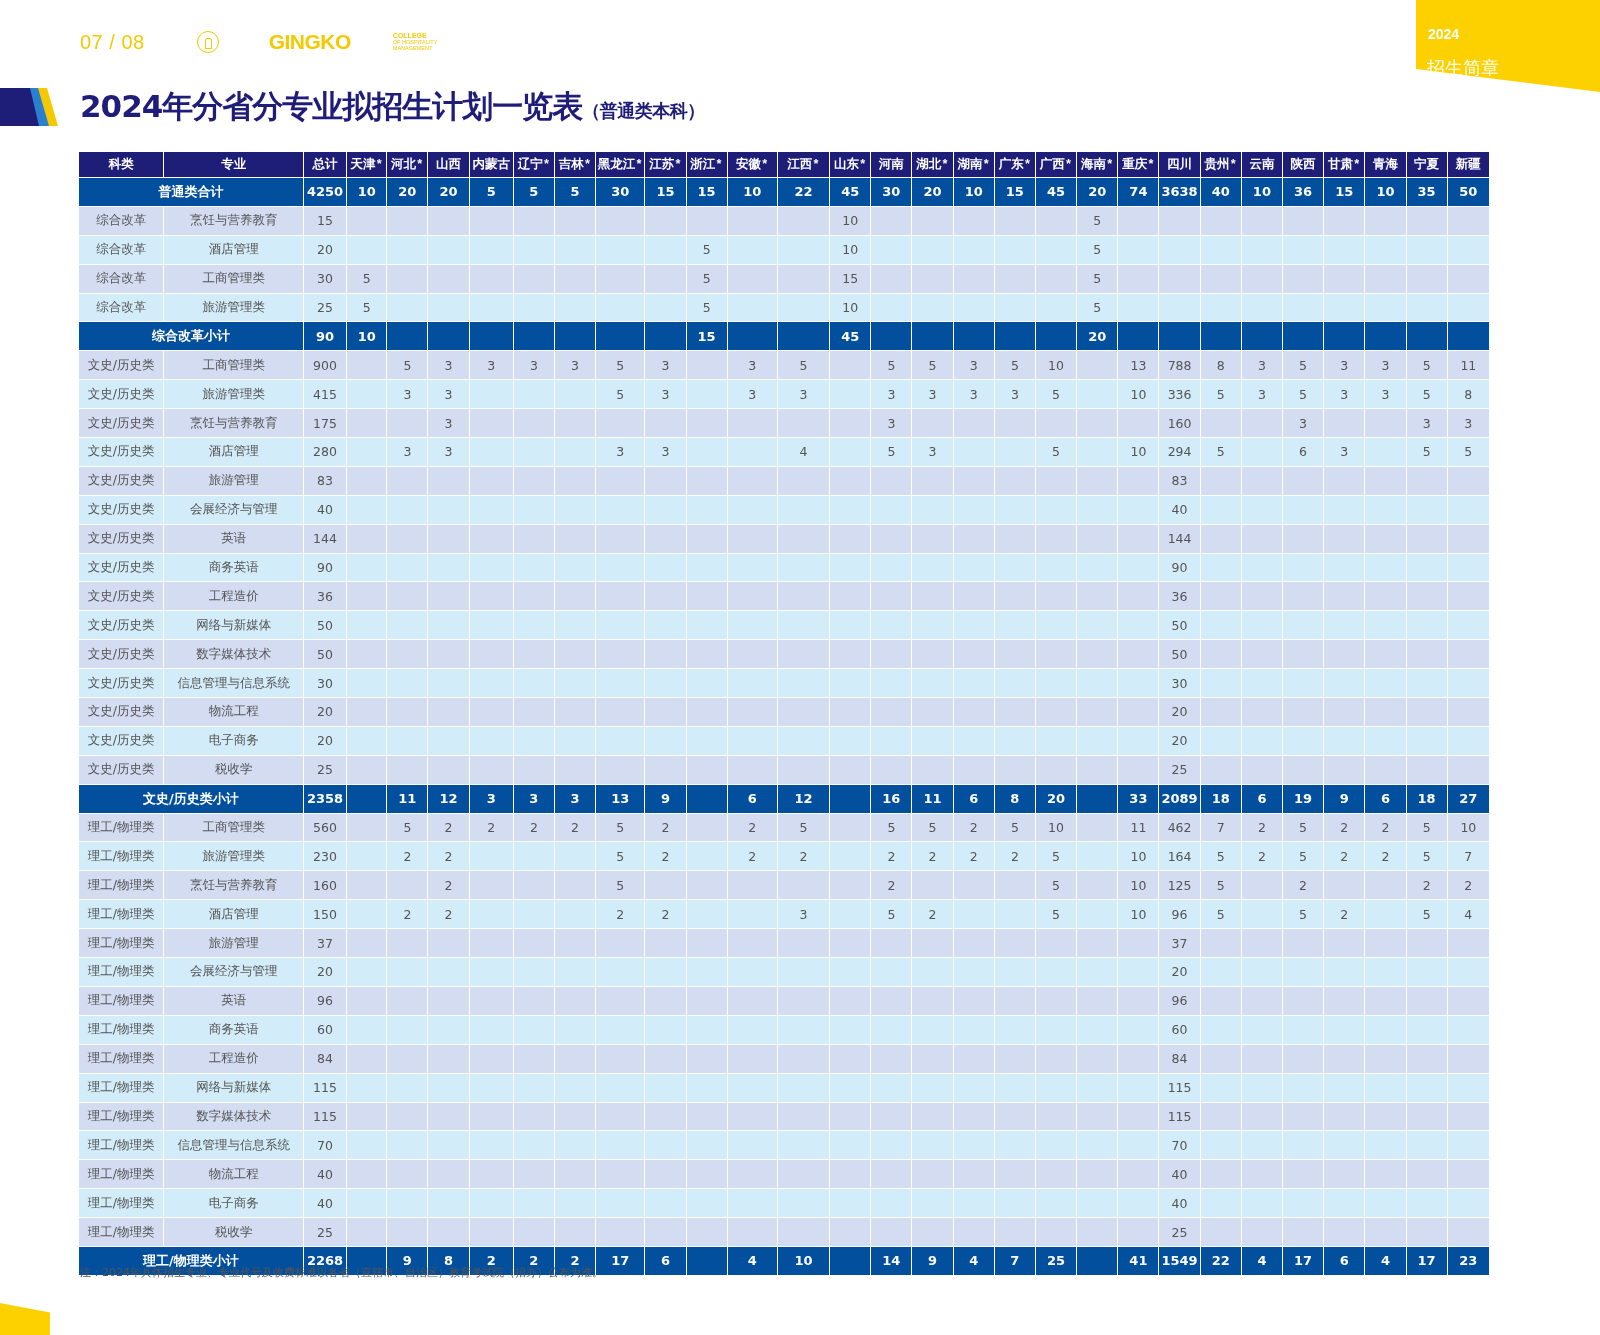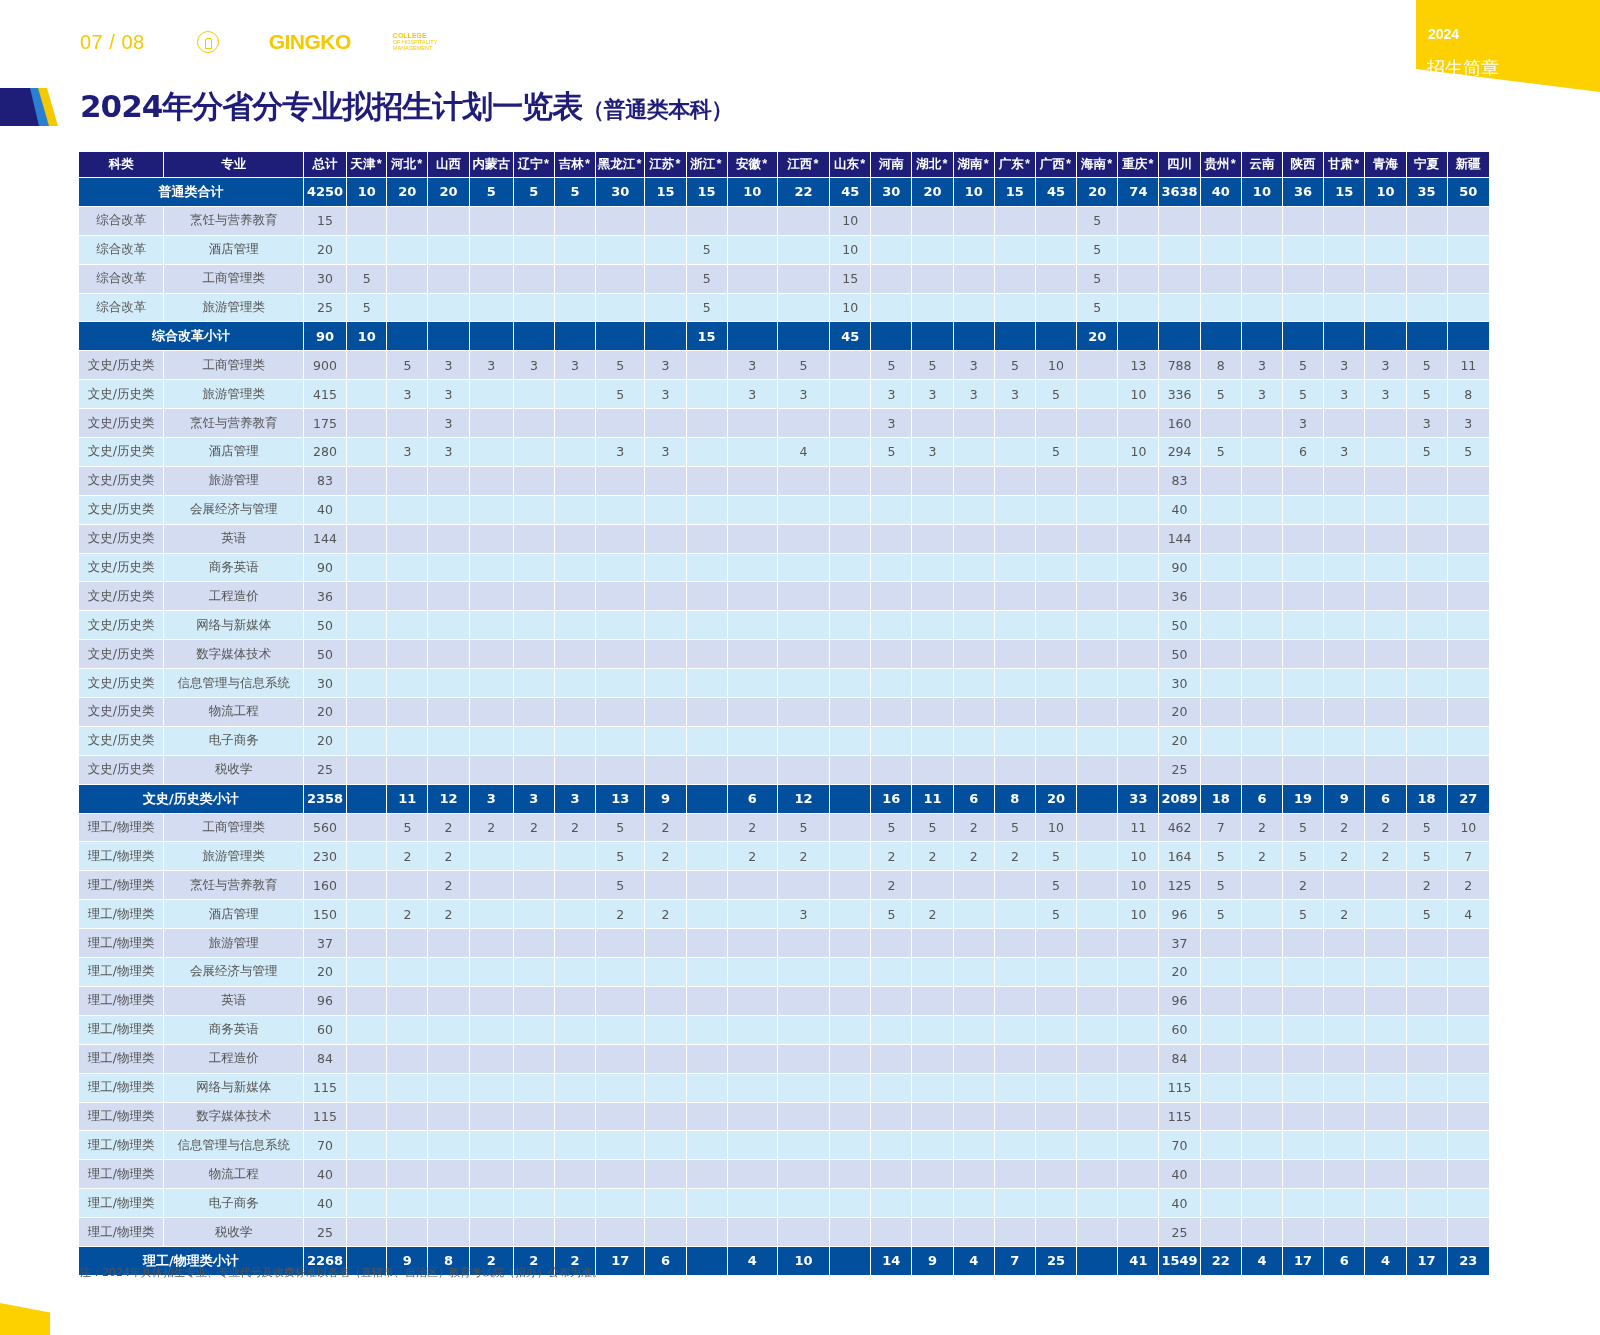--- a/index.html
+++ b/index.html
@@ -12,21 +12,21 @@
   .logo-sub{display:flex;flex-direction:column;font-family:"Liberation Sans",sans-serif;font-size:5.5px;line-height:6px;color:#f5c800;margin-left:2px;}
   .logo-sub .big{font-size:7px;font-weight:bold;}
   .corner-badge{position:absolute;right:0;top:0;width:184px;height:92px;background:#fdd000;clip-path:polygon(0 0,100% 0,100% 100%,0 75%);}
   .corner-year{position:absolute;left:12px;top:26px;color:#fff;font-family:"Liberation Sans",sans-serif;font-size:14px;font-weight:bold;}
   .corner-title{position:absolute;left:11px;top:42px;color:#fff;font-size:18px;margin-top:14px;}
   .title-accent{position:absolute;left:0;top:88px;width:58px;height:38px;}
   .title-accent .a1{position:absolute;left:0;top:0;width:46px;height:38px;background:#1e1e78;clip-path:polygon(0 0,78% 0,100% 100%,0 100%);}
   .title-accent .a2{position:absolute;left:30px;top:0;width:20px;height:38px;background:#2a7fd0;clip-path:polygon(0 0,55% 0,100% 100%,45% 100%);}
   .title-accent .a3{position:absolute;left:38px;top:0;width:20px;height:38px;background:#f5c800;clip-path:polygon(0 0,45% 0,100% 100%,55% 100%);}
   .page-title{position:absolute;left:80px;top:86px;font-size:31px;font-weight:bold;color:#1f1c7a;letter-spacing:-1px;white-space:nowrap;}
-  .page-title .sub{font-size:22px;letter-spacing:-0.5px;font-family:Liberation Serif, serif;}
+  .page-title .sub{font-size:18px;letter-spacing:-0.5px;font-family:Liberation Serif, serif;}
   table.plan{position:absolute;left:78px;top:151px;border-collapse:collapse;table-layout:fixed;width:1412px;}
   table.plan td,table.plan th{padding:0;text-align:center;height:27.9px;border:1px solid #ffffff;font-size:12.5px;white-space:nowrap;overflow:hidden;}
   table.plan th{background:#1e1e78;color:#fff;font-weight:bold;font-size:12.5px;height:25px;font-family:Liberation Mono, monospace;}
   tr.total td{background:#024f9e;color:#fff;font-weight:bold;font-size:13px;}
   tr.sub td{background:#024f9e;color:#fff;font-weight:bold;font-size:13px;}
   tr.r0 td{background:#d3dcf1;color:#555;}
   tr.r1 td{background:#d3ecf9;color:#555;}
   td.cat{text-align:center;}
   td.major{text-align:left;padding-left:6px;}
   th.th-left{text-align:left;padding-left:2px;}

